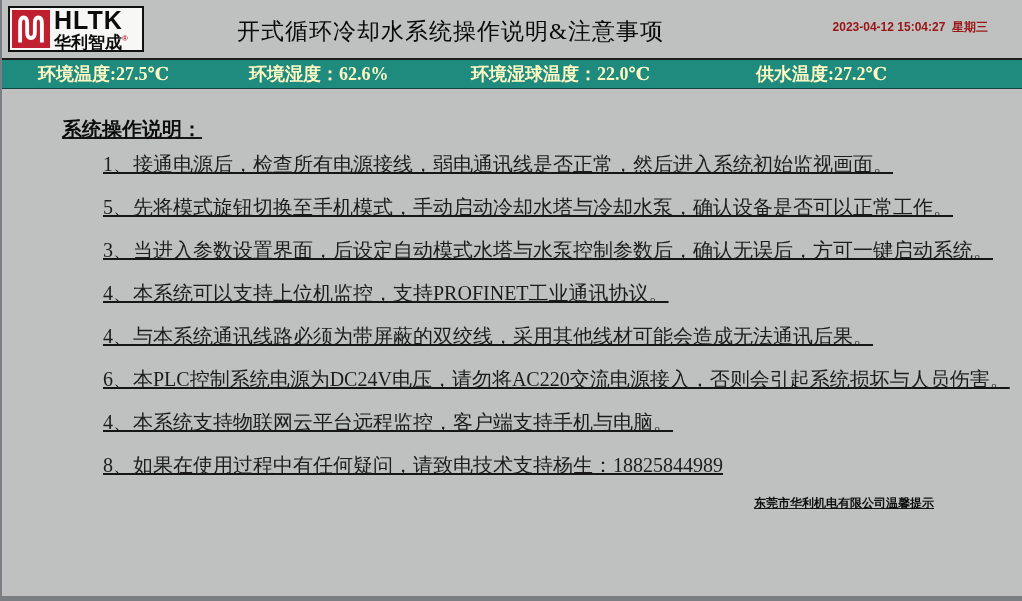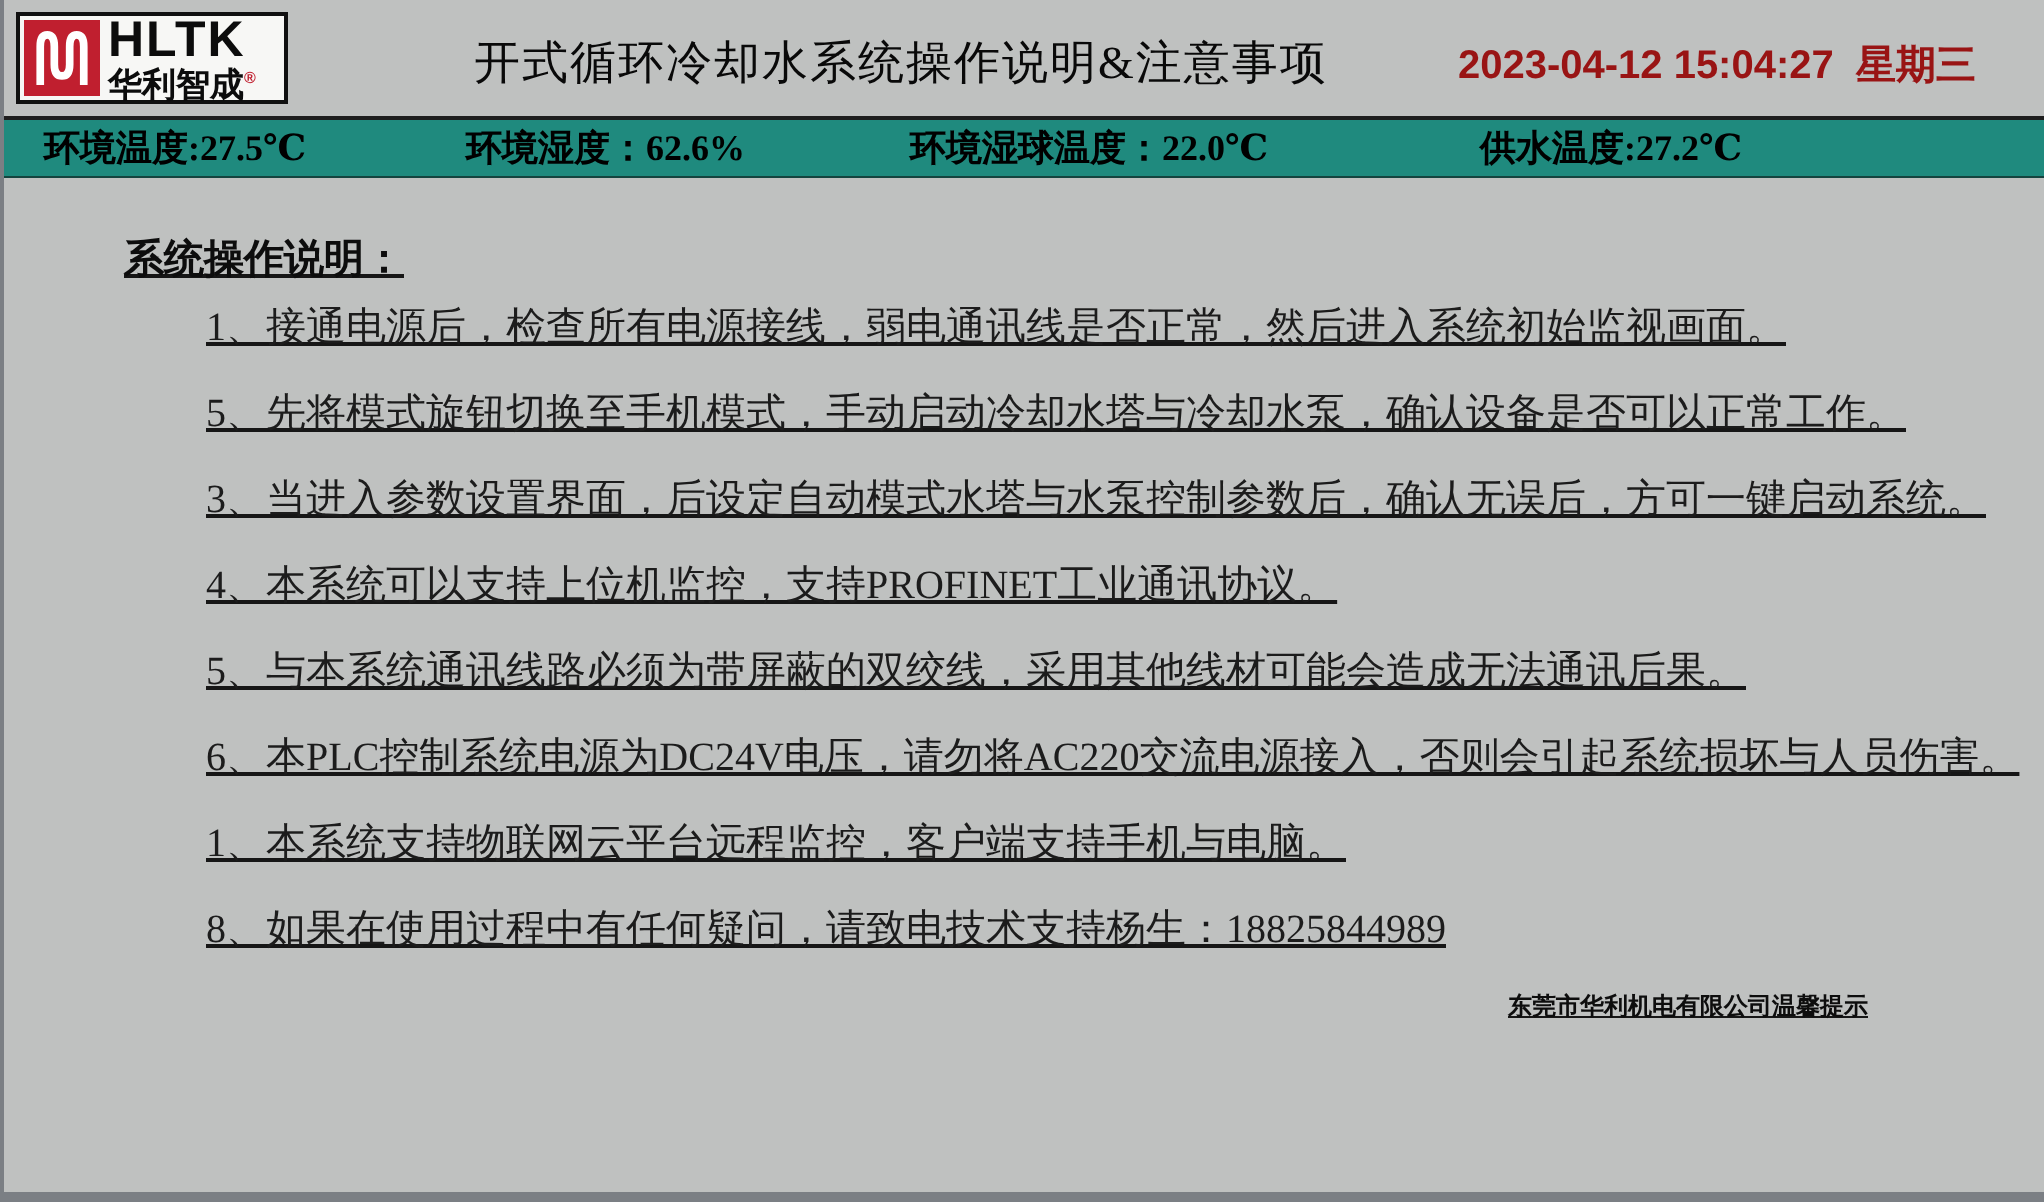--- a/index.html
+++ b/index.html
@@ -37,35 +37,35 @@
   }
   .logo-reg{color:#c01f2f;font-size:8px;vertical-align:super;}
   .page-title{
     position:absolute;left:237px;top:16px;
     font-size:23px;font-weight:normal;color:#090909;
     letter-spacing:1px;white-space:nowrap;
   }
   .datetime{
     position:absolute;right:34px;top:19px;
     font-family:"Liberation Sans","DejaVu Sans",sans-serif;
-    font-size:20px;font-weight:bold;color:#991414;
+    font-size:12px;font-weight:bold;color:#991414;
     white-space:pre;
   }
 
   
   .status-bar{
     position:absolute;left:0;top:58px;width:1022px;height:31px;
     background:#1f8a7e;
     border-top:2px solid #1e1e1e;
     border-bottom:1px solid #14443f;
     box-sizing:border-box;
   }
   .status-item{
     position:absolute;top:50%;transform:translateY(-50%);
-    color:#000000;font-weight:bold;font-size:18px;white-space:nowrap;
+    color:#fef9c3;font-weight:bold;font-size:18px;white-space:nowrap;margin-left:16px;
   }
   .status-0{left:22px;}
   .status-1{left:233px;}
   .status-2{left:455px;}
   .status-3{left:740px;}
 
   
   .content{position:absolute;left:0;top:90px;width:1022px;height:506px;text-decoration:underline;}
   .content-heading{
     margin:26px 0 8px 62px;
@@ -110,23 +110,23 @@
     <span class="status-item status-3">供水温度:27.2℃</span>
   </div>
 
   <div class="content">
     <div class="content-heading">系统操作说明：</div>
     <div class="items">
       <div class="item">1、接通电源后，检查所有电源接线，弱电通讯线是否正常，然后进入系统初始监视画面。</div>
       <div class="item">5、先将模式旋钮切换至手机模式，手动启动冷却水塔与冷却水泵，确认设备是否可以正常工作。</div>
       <div class="item">3、当进入参数设置界面，后设定自动模式水塔与水泵控制参数后，确认无误后，方可一键启动系统。</div>
       <div class="item">4、本系统可以支持上位机监控，支持PROFINET工业通讯协议。</div>
-      <div class="item">5、与本系统通讯线路必须为带屏蔽的双绞线，采用其他线材可能会造成无法通讯后果。</div>
+      <div class="item">4、与本系统通讯线路必须为带屏蔽的双绞线，采用其他线材可能会造成无法通讯后果。</div>
       <div class="item">6、本PLC控制系统电源为DC24V电压，请勿将AC220交流电源接入，否则会引起系统损坏与人员伤害。</div>
-      <div class="item">1、本系统支持物联网云平台远程监控，客户端支持手机与电脑。</div>
+      <div class="item">4、本系统支持物联网云平台远程监控，客户端支持手机与电脑。</div>
       <div class="item">8、如果在使用过程中有任何疑问，请致电技术支持杨生：18825844989</div>
     </div>
     <div class="signoff">东莞市华利机电有限公司温馨提示</div>
   </div>
 
   <div class="edge-left"></div>
   <div class="edge-bottom"></div>
 </div>
 
 </body></html>

